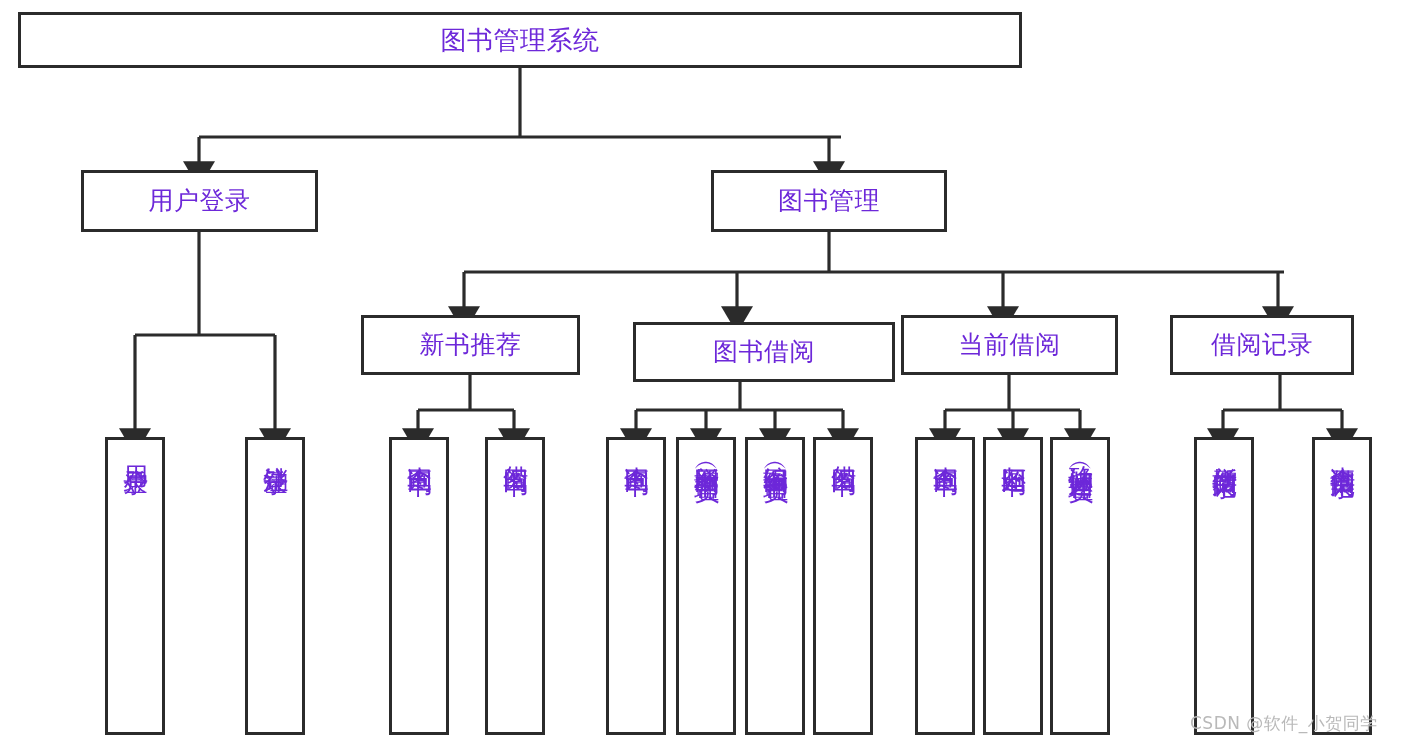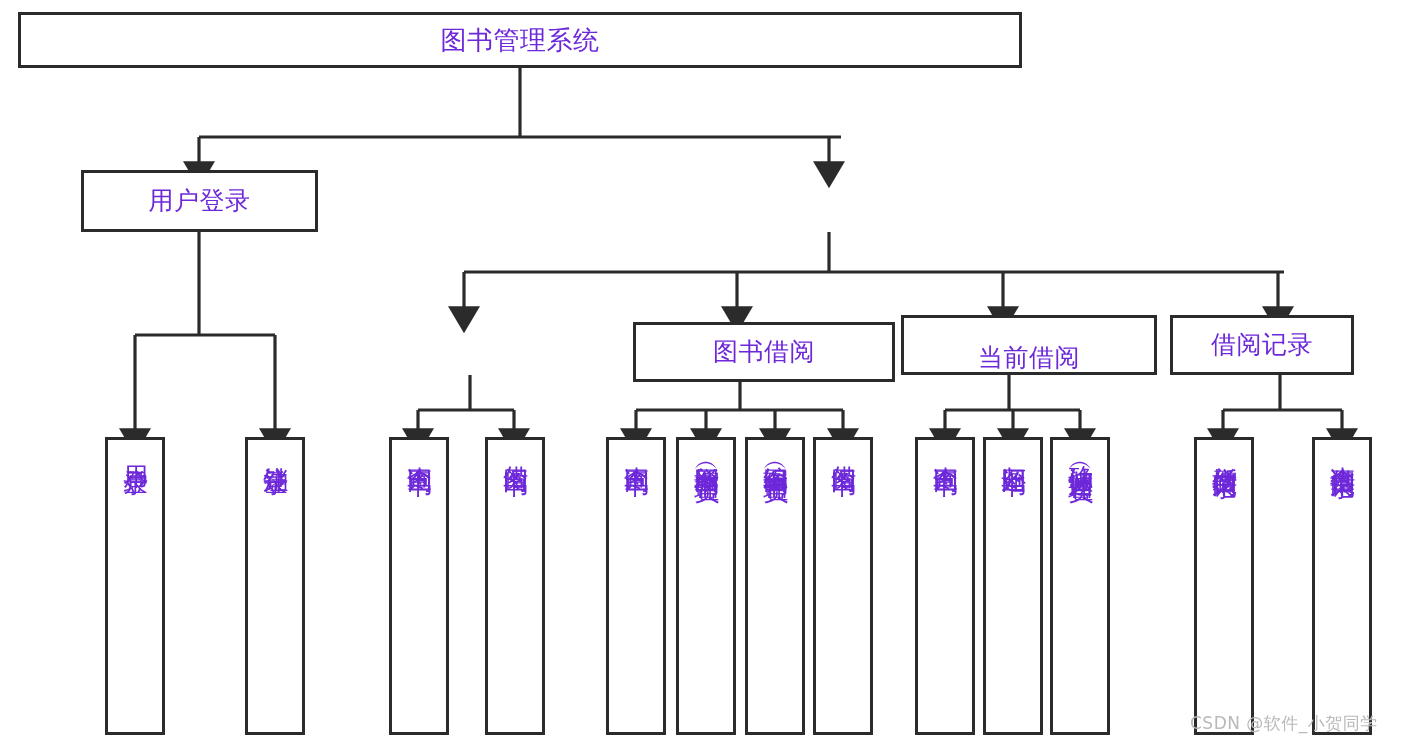--- a/index.html
+++ b/index.html
@@ -125,25 +125,31 @@
     </g>
   </svg>
 
   <div class="node h root" style="left:18px; top:12px; width:1004px; height:56px;">
     <span class="node-label">图书管理系统</span>
   </div>
 
   <div class="node h" style="left:81px; top:170px; width:237px; height:62px;">
     <span class="node-label">用户登录</span>
   </div>
-
+  <div class="node h" style="left:711px; top:170px; width:236px; height:62px;">
+    <span class="node-label">图书管理</span>
+  </div>
+
+  <div class="node h" style="left:361px; top:315px; width:219px; height:60px;">
+    <span class="node-label">新书推荐</span>
+  </div>
   <div class="node h" style="left:633px; top:322px; width:262px; height:60px;">
     <span class="node-label">图书借阅</span>
   </div>
-  <div class="node h" style="left:901px; top:315px; width:256px; height:60px;align-items:flex-end;">
+  <div class="node h" style="left:901px; top:315px; width:217px; height:60px;">
     <span class="node-label">当前借阅</span>
   </div>
   <div class="node h" style="left:1170px; top:315px; width:184px; height:60px;">
     <span class="node-label">借阅记录</span>
   </div>
 
   <div class="node v" style="left:105px; top:437px; width:60px; height:298px;">
     <span class="node-label">用户登录</span>
   </div>
   <div class="node v" style="left:245px; top:437px; width:60px; height:298px;">

